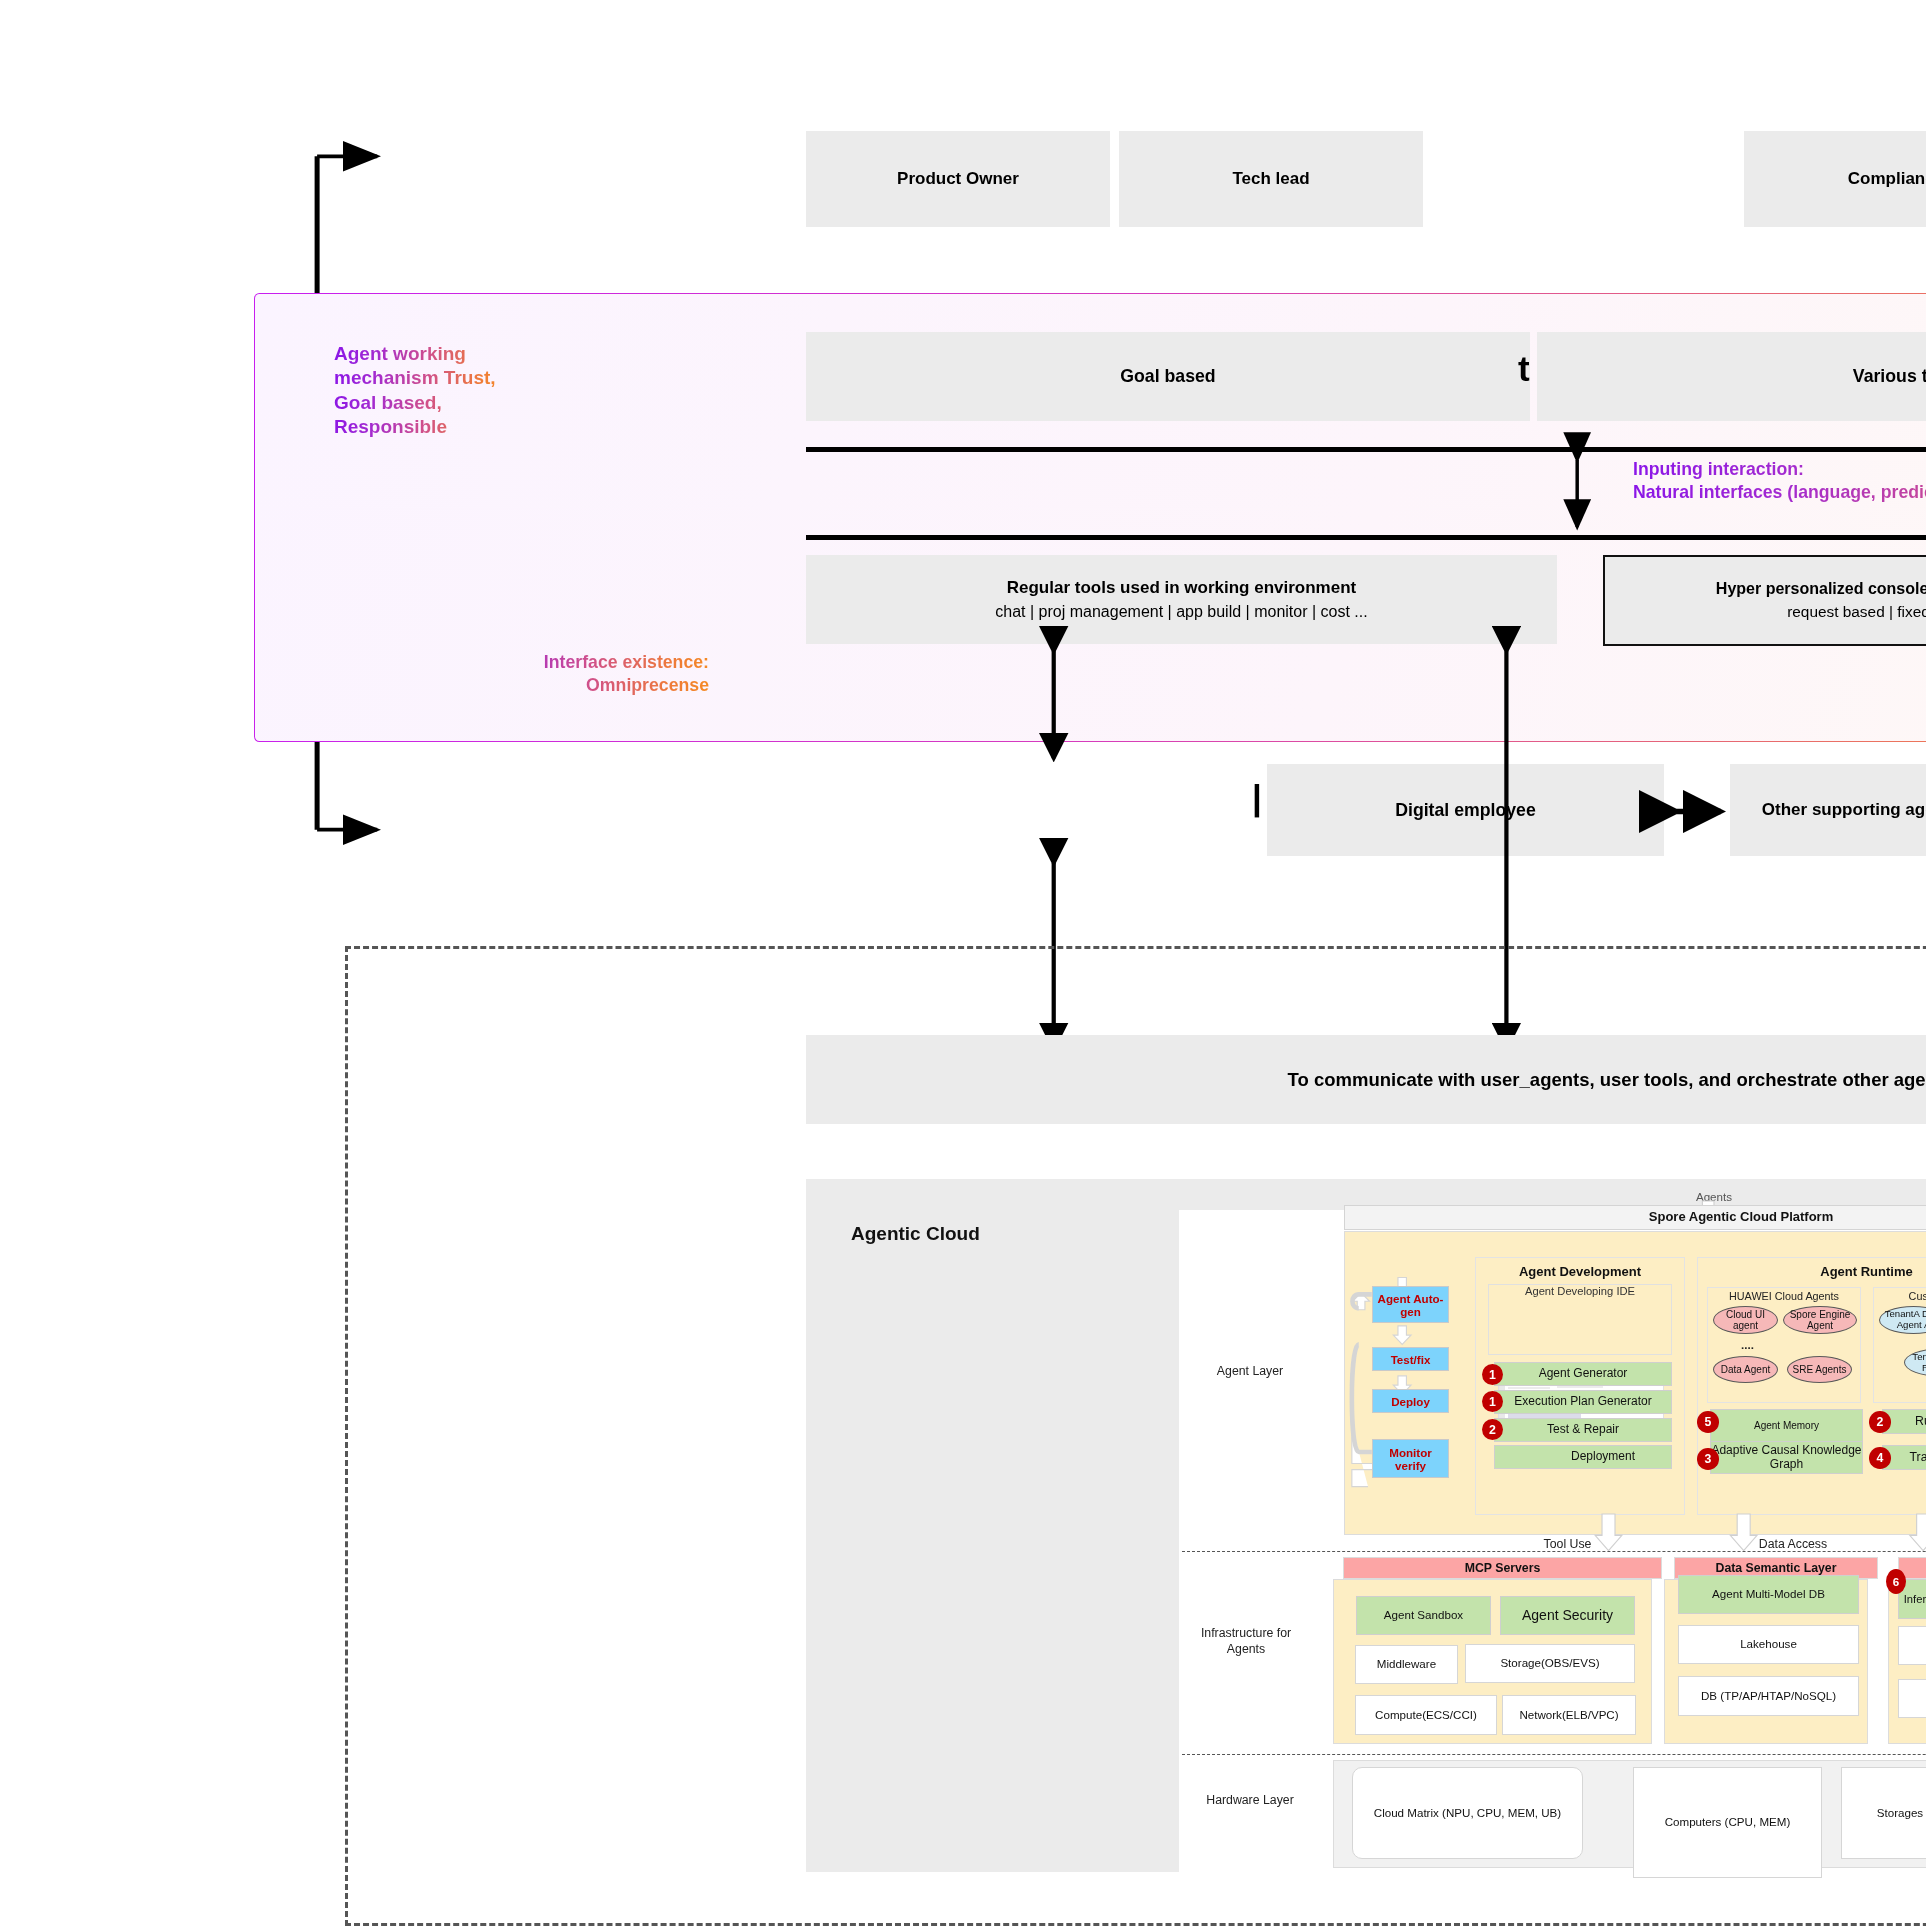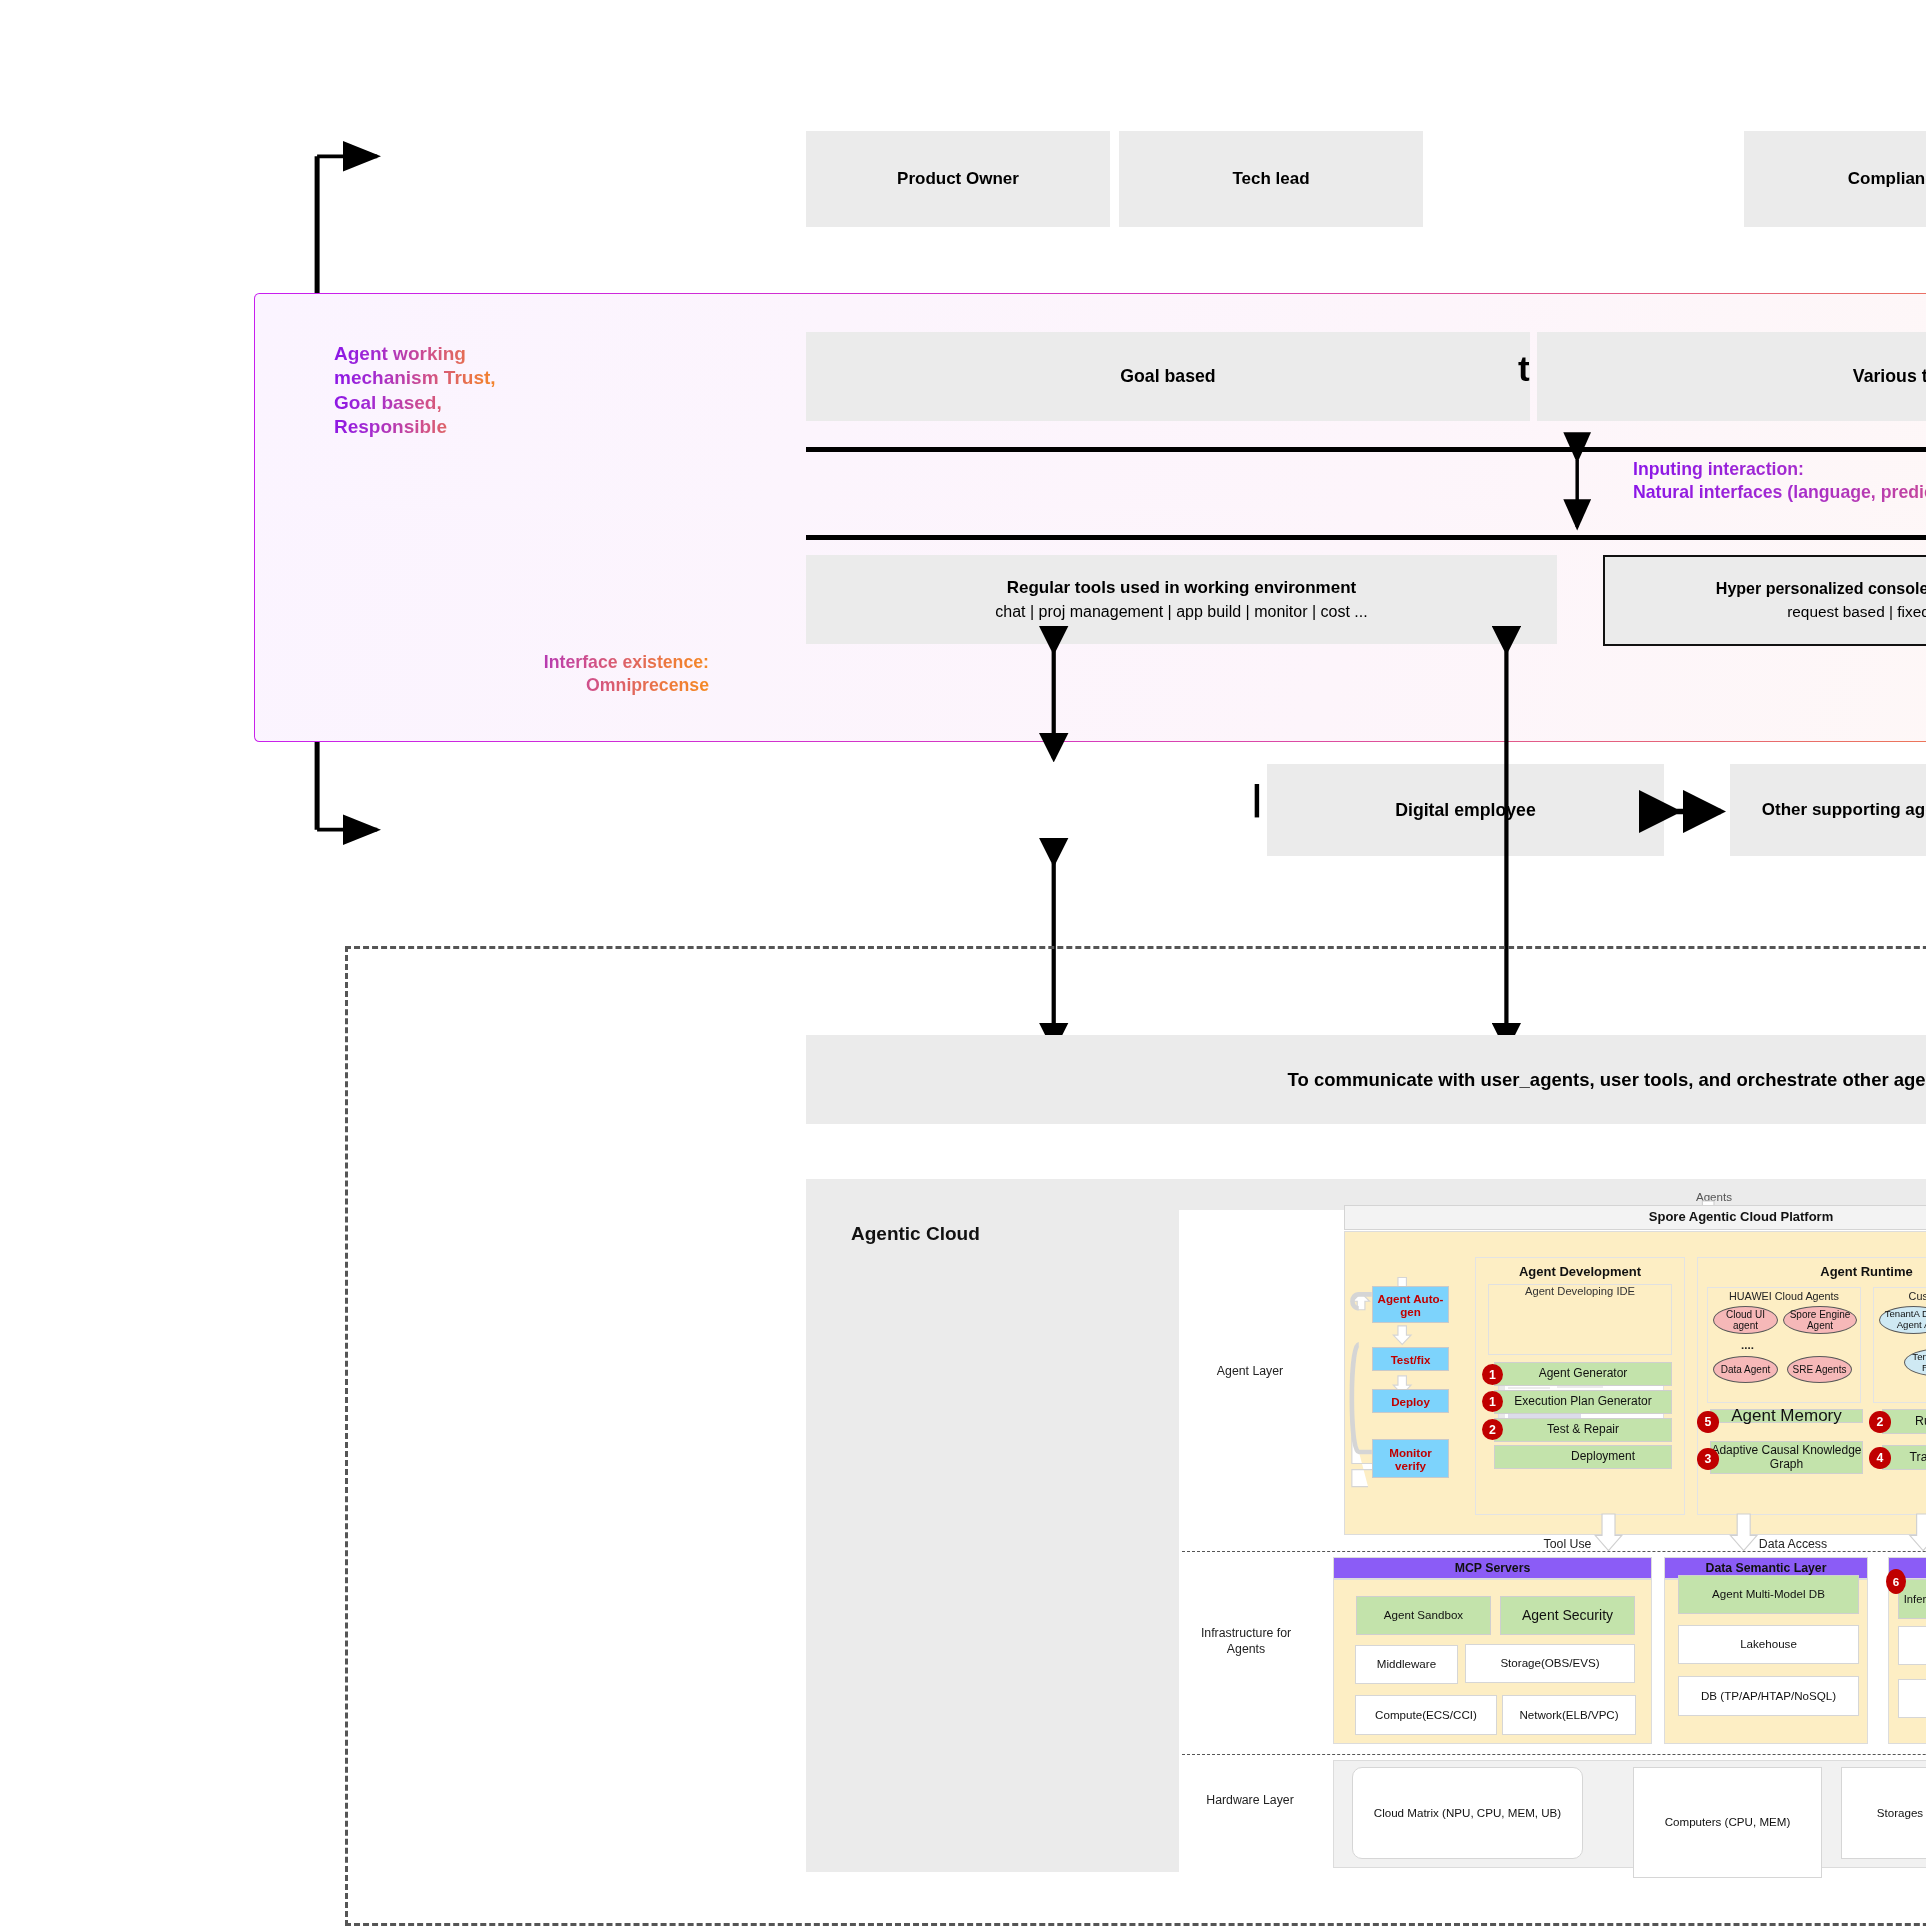--- a/index.html
+++ b/index.html
@@ -31,21 +31,21 @@
 
   
   svg.ov{position:absolute;overflow:visible;}
 
   
   #cloudpanel{background:#ebebeb;}
   #pic{background:#fff;}
   .spore{background:#f3f3f3;border:0.8px solid #d4d4d4;}
   .yellowpane{background:#fdeec4;border:0.8px solid #dcdcdc;}
   .yellowpane2{background:#fdeec4;border:0.8px solid #e3e3e3;}
-  .hdr{background:#8b5cf6;border:0.8px solid #dcdcdc;text-align:center;font-weight:bold;color:#111;}
+  .hdr{background:#fca5a5;border:0.8px solid #dcdcdc;text-align:center;font-weight:bold;color:#111;margin-left:10px;}
   .green{background:#c3e3ab;border:0.8px solid #cfcfcf;display:flex;align-items:center;
          justify-content:center;text-align:center;color:#111;line-height:1.1;}
   .white{background:#fff;border:0.8px solid #d6d6d6;display:flex;align-items:center;
          justify-content:center;text-align:center;color:#111;line-height:1.1;}
   .redbox{background:#7dd3fc;border:0.8px solid #c9c9c9;display:flex;align-items:center;
           justify-content:center;text-align:center;color:#c00000;font-weight:bold;line-height:1.12;}
   .oval{border-radius:50%;border:1.2px solid #595959;display:flex;align-items:center;
         justify-content:center;text-align:center;line-height:1.1;color:#111;}
   .oval.pink{background:#f6b8b8;}
   .oval.cyan{background:#cfe9f3;}
@@ -243,21 +243,21 @@
   <div class="abs lbl" style="left:1713px;top:1338px;width:69px;font-size:11.6px;font-weight:bold;">....</div>
   <div class="abs oval pink" style="left:1713px;top:1356px;width:65px;height:27px;font-size:10px;">Data Agent</div>
   <div class="abs oval pink" style="left:1787px;top:1356px;width:65px;height:27px;font-size:10px;">SRE Agents</div>
 
   <div class="abs yellowpane2" style="left:1873px;top:1287px;width:154px;height:116px;"></div>
   <div class="abs lbl" style="left:1873px;top:1290px;width:154px;font-size:10.8px;">Customer Agents</div>
   <div class="abs oval cyan" style="left:1879px;top:1306px;width:69px;height:28px;font-size:9.6px;">TenantA Data Agent A</div>
 
   <div class="abs oval cyan" style="left:1904px;top:1348px;width:77px;height:29px;font-size:9.6px;">TenantA Deep Research</div>
 
-  <div class="abs green" style="left:1710px;top:1409px;width:153px;height:14px;font-size:17px;">Agent Memory</div>
+  <div class="abs green" style="left:1710px;top:1409px;width:153px;height:33px;font-size:10px;">Agent Memory</div>
   <div class="abs badge" style="left:1697px;top:1411px;width:21.6px;height:21.6px;font-size:12.3px;">5</div>
 
   <div class="abs green" style="left:1882px;top:1409px;width:153px;height:25.4px;font-size:12.3px;">Runtime Judger</div>
   <div class="abs badge" style="left:1869px;top:1411px;width:21.6px;height:21.6px;font-size:12.3px;">2</div>
 
   <div class="abs green" style="left:1710px;top:1441px;width:153px;height:33px;font-size:12px;">Adaptive Causal Knowledge Graph</div>
   <div class="abs badge" style="left:1697px;top:1448px;width:21.6px;height:21.6px;font-size:12.3px;">3</div>
 
   <div class="abs green" style="left:1882px;top:1445px;width:153px;height:25.4px;font-size:12.3px;">Transactional Env</div>
   <div class="abs badge" style="left:1869px;top:1447px;width:21.6px;height:21.6px;font-size:12.3px;">4</div>

